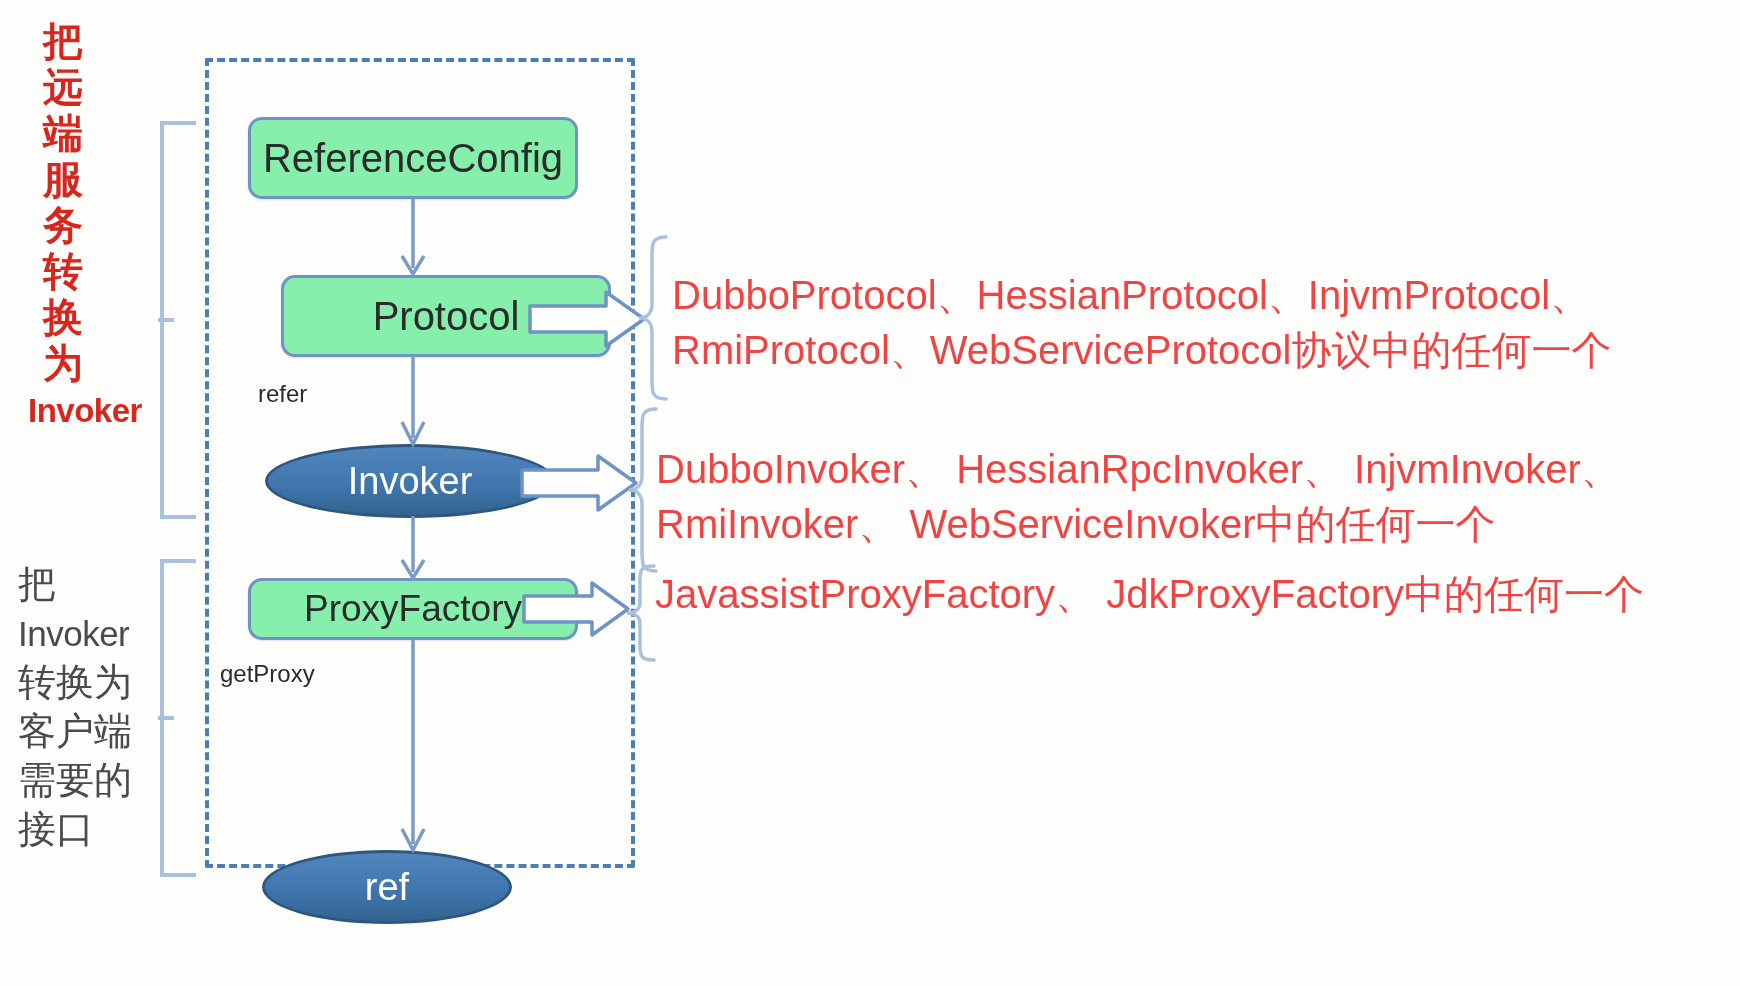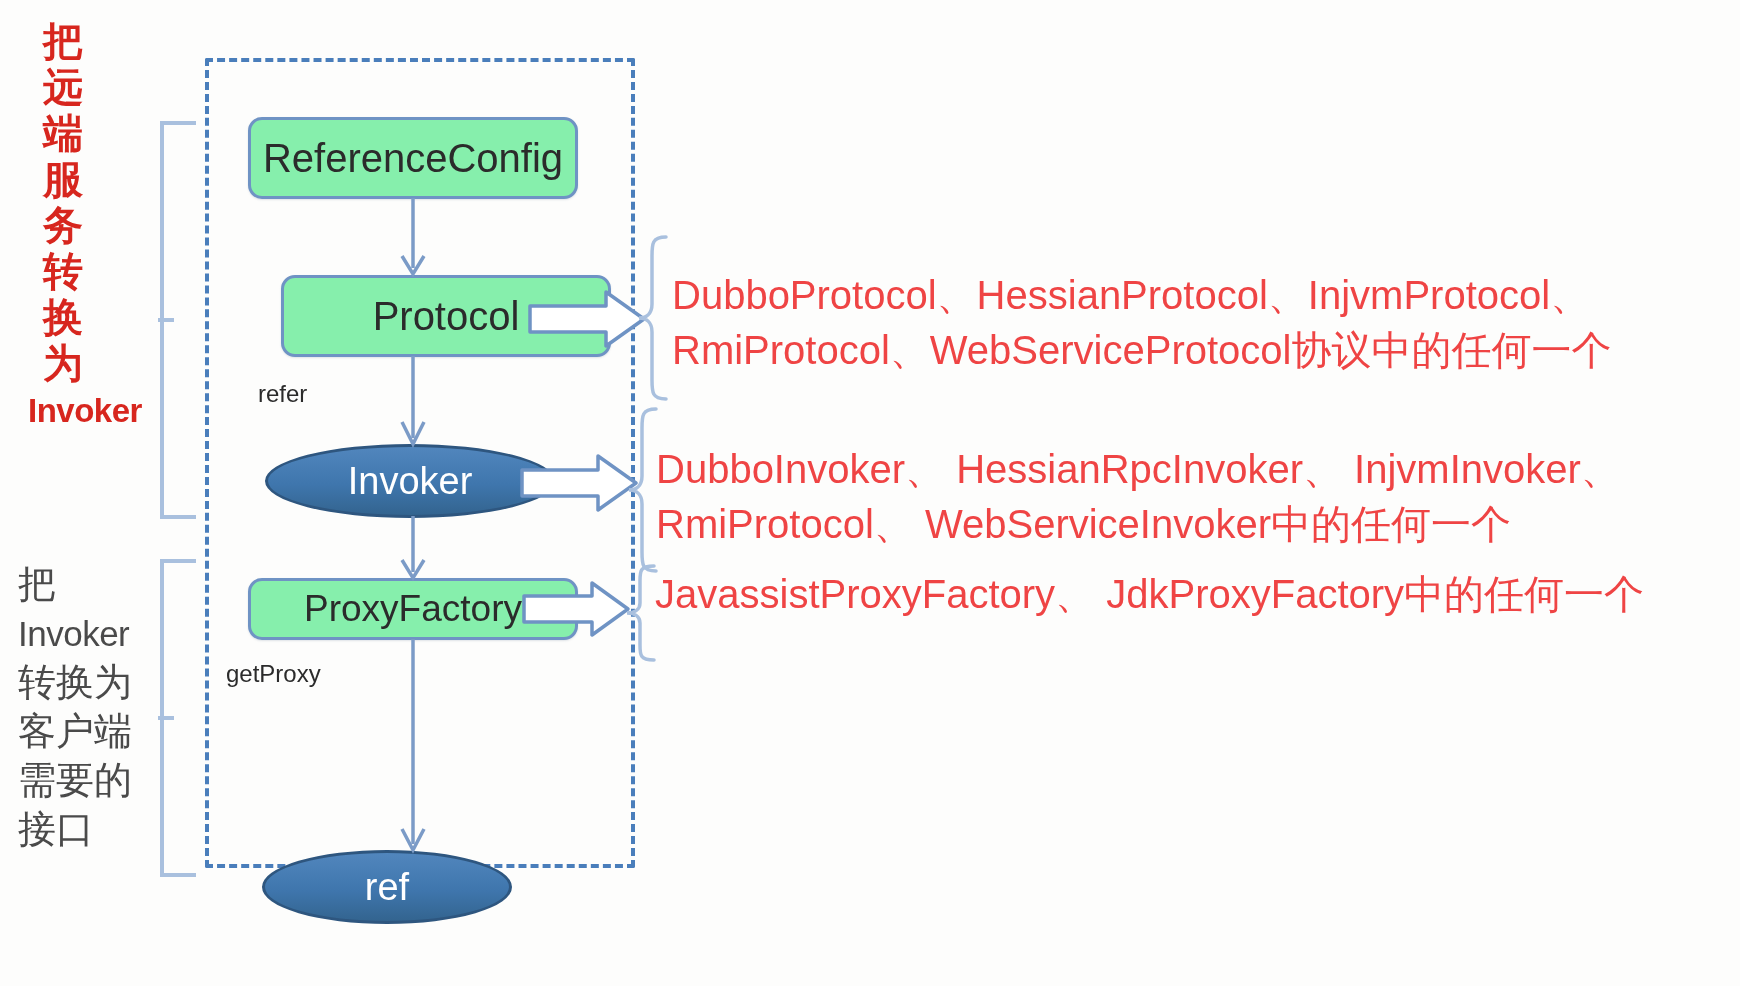--- a/index.html
+++ b/index.html
@@ -70,21 +70,21 @@
 
   
   .v-arrow{width:40px;}
   .v-arrow svg{display:block;overflow:visible;}
 
   
   .edge-label{
     color:#2b2b2b;font-size:24px;white-space:nowrap;
   }
   #label-refer{left:258px;top:380px;}
-  #label-getproxy{left:226px;top:660px;}
+  #label-getproxy{left:220px;top:660px;}
 
   
   .block-arrow svg{display:block;overflow:visible;}
 
   
   .brace svg{display:block;overflow:visible;}
 
   
   .lbracket svg{display:block;overflow:visible;}
 
@@ -228,20 +228,20 @@
     </svg>
   </div>
 
   <div class="abs annot" id="annot-protocol">
     <span class="ln">DubboProtocol、HessianProtocol、InjvmProtocol、</span>
     <span class="ln">RmiProtocol、WebServiceProtocol协议中的任何一个</span>
   </div>
 
   <div class="abs annot" id="annot-invoker">
     <span class="ln">DubboInvoker、 HessianRpcInvoker、 InjvmInvoker、</span>
-    <span class="ln">RmiProtocol、 WebServiceInvoker中的任何一个</span>
+    <span class="ln">RmiInvoker、 WebServiceInvoker中的任何一个</span>
   </div>
 
   <div class="abs annot" id="annot-proxyfactory">
     <span class="ln">JavassistProxyFactory、 JdkProxyFactory中的任何一个</span>
   </div>
 
 </div>
 
 </body></html>

